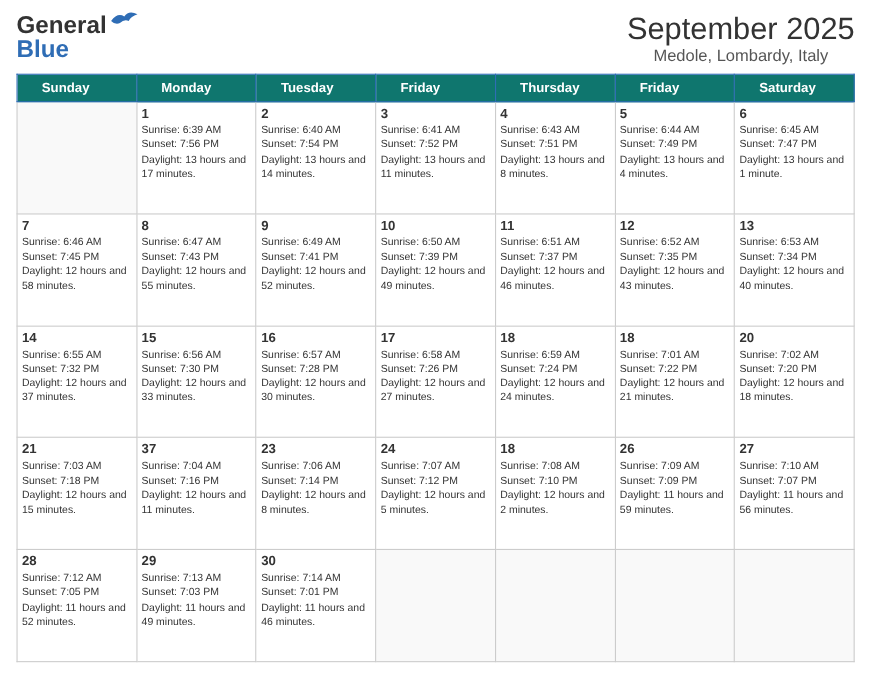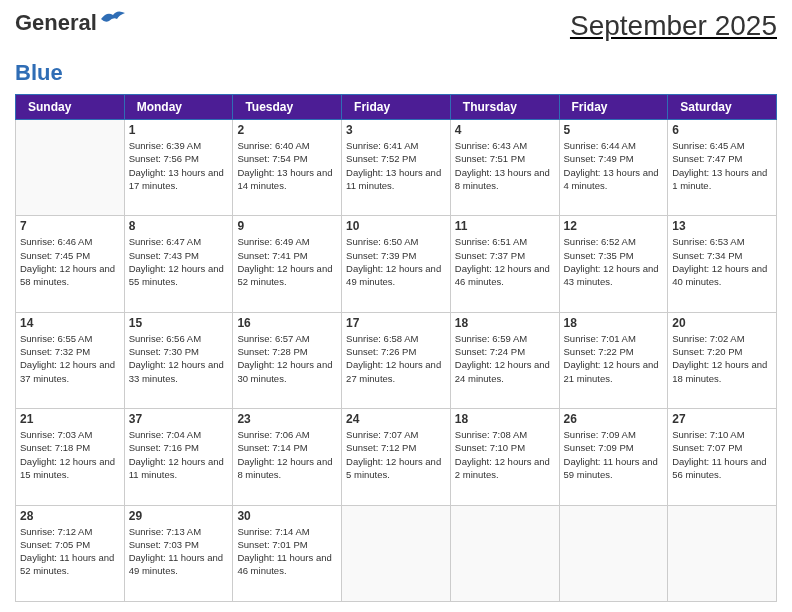--- a/index.html
+++ b/index.html
@@ -20,49 +20,47 @@
     .header {
       display: flex;
       justify-content: space-between;
       align-items: flex-start;
       margin-bottom: 8px;
     }
     .logo {
       display: flex;
       flex-direction: column;
       align-items: flex-start;
-      gap: 28px;
     }
     .title-block {
       text-align: center;
-      text-decoration: underline;
     }
     .title-block h1 {
       font-size: 28px;
       font-weight: normal;
       color: #333;
     }
     .title-block h2 {
       font-size: 15px;
       font-weight: normal;
       color: #555;
     }
     .calendar {
       flex: 1;
       border: 1px solid #ccc;
       border-collapse: collapse;
       width: 100%;
       table-layout: fixed;
     }
     .calendar th {
-      background-color: #4c1d95;
+      background-color: #0f766e;
       color: #fff;
       font-size: 12px;
       font-weight: bold;
-      padding: 5px 12px;
+      padding: 5px 22px;
       text-align: left;
       border: 1px solid #2f6db5;
     }
     .calendar td {
       border: 1px solid #ccc;
       vertical-align: top;
       padding: 3px 4px;
       font-size: 10px;
       color: #333;
       height: 90px;
@@ -101,20 +99,21 @@
         <svg width="28" height="20" viewBox="0 0 28 20" style="margin-top:-8px;">
           <path d="M2,10 Q8,2 14,6 Q18,0 26,4 Q20,6 18,10 Q14,8 10,12 Q6,14 2,10Z" fill="#2f6db5"></path>
         </svg>
       </div>
       <div style="font-size:22px;font-weight:bold;color:#2f6db5;margin-top:-4px;">
         <span>Blue</span>
       </div>
     </div>
     <div class="title-block">
       <h1>September 2025</h1>
+      <h2>Medole, Lombardy, Italy</h2>
     </div>
   </div>
 
   <table class="calendar">
     <thead>
       <tr>
         <th>Sunday</th>
         <th>Monday</th>
         <th>Tuesday</th>
         <th>Friday</th>

